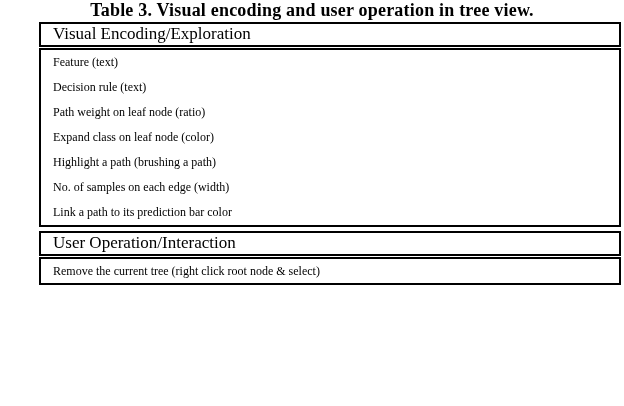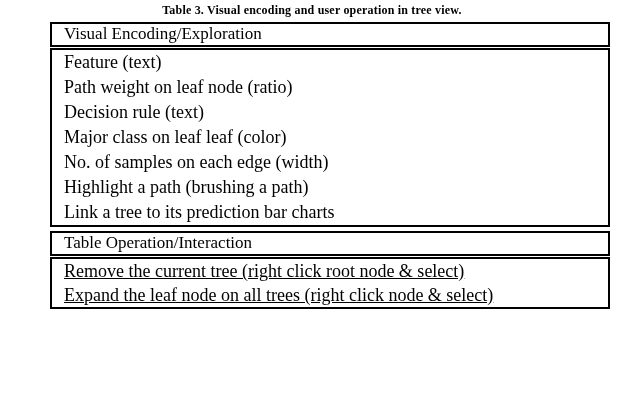--- a/index.html
+++ b/index.html
@@ -8,69 +8,68 @@
     width: 624px; height: 406px;
     font-family: "Liberation Serif", "DejaVu Serif", serif;
     color: #000000;
     overflow: hidden;
   }
   .page { width: 624px; height: 406px; overflow: hidden; background: #ffffff; }
   .caption {
     height: 22px; line-height: 21px;
     text-align: center;
     font-weight: bold;
-    font-size: 12px;
+    font-size: 18px;
     letter-spacing: 0.2px;
     white-space: nowrap;
   }
-  .tbl { margin: 0 14px; padding-left: 36px; }
+  .tbl { margin: 0 3px; padding-left: 36px; }
   .box { border: 2px solid #000000; background: #ffffff; }
   .sec-header {
     height: 25px; line-height: 20px;
     padding-left: 12px;
     font-size: 17px;
     white-space: nowrap;
   }
   .sec-body { margin-top: 1px; }
   .row {
     height: 25px; line-height: 25px;
     padding-left: 12px;
-    font-size: 18px;
+    font-size: 12px;
     white-space: nowrap;
     overflow: hidden;
   }
-  .sec2 .row { height: 24px; line-height: 24px; text-decoration: underline; }
+  .sec2 .row { height: 24px; line-height: 24px; }
   .sec-gap { height: 4px; }
 </style>
 </head>
 <body>
 
 <div class="page">
 
   <div class="caption">Table 3. Visual encoding and user operation in tree view.</div>
 
   <div class="tbl">
 
     <div class="sec1">
       <div class="box sec-header">Visual Encoding/Exploration</div>
       <div class="box sec-body">
         <div class="row">Feature (text)</div>
+        <div class="row">Decision rule (text)</div>
         <div class="row">Path weight on leaf node (ratio)</div>
-        <div class="row">Decision rule (text)</div>
-        <div class="row">Major class on leaf leaf (color)</div>
+        <div class="row">Expand class on leaf node (color)</div>
+        <div class="row">Highlight a path (brushing a path)</div>
         <div class="row">No. of samples on each edge (width)</div>
-        <div class="row">Highlight a path (brushing a path)</div>
-        <div class="row">Link a tree to its prediction bar charts</div>
+        <div class="row">Link a path to its prediction bar color</div>
       </div>
     </div>
 
     <div class="sec-gap"></div>
 
     <div class="sec2">
-      <div class="box sec-header">Table Operation/Interaction</div>
+      <div class="box sec-header">User Operation/Interaction</div>
       <div class="box sec-body">
         <div class="row">Remove the current tree (right click root node &amp; select)</div>
-        <div class="row">Expand the leaf node on all trees (right click node &amp; select)</div>
       </div>
     </div>
 
   </div>
 </div>
 
 </body></html>

